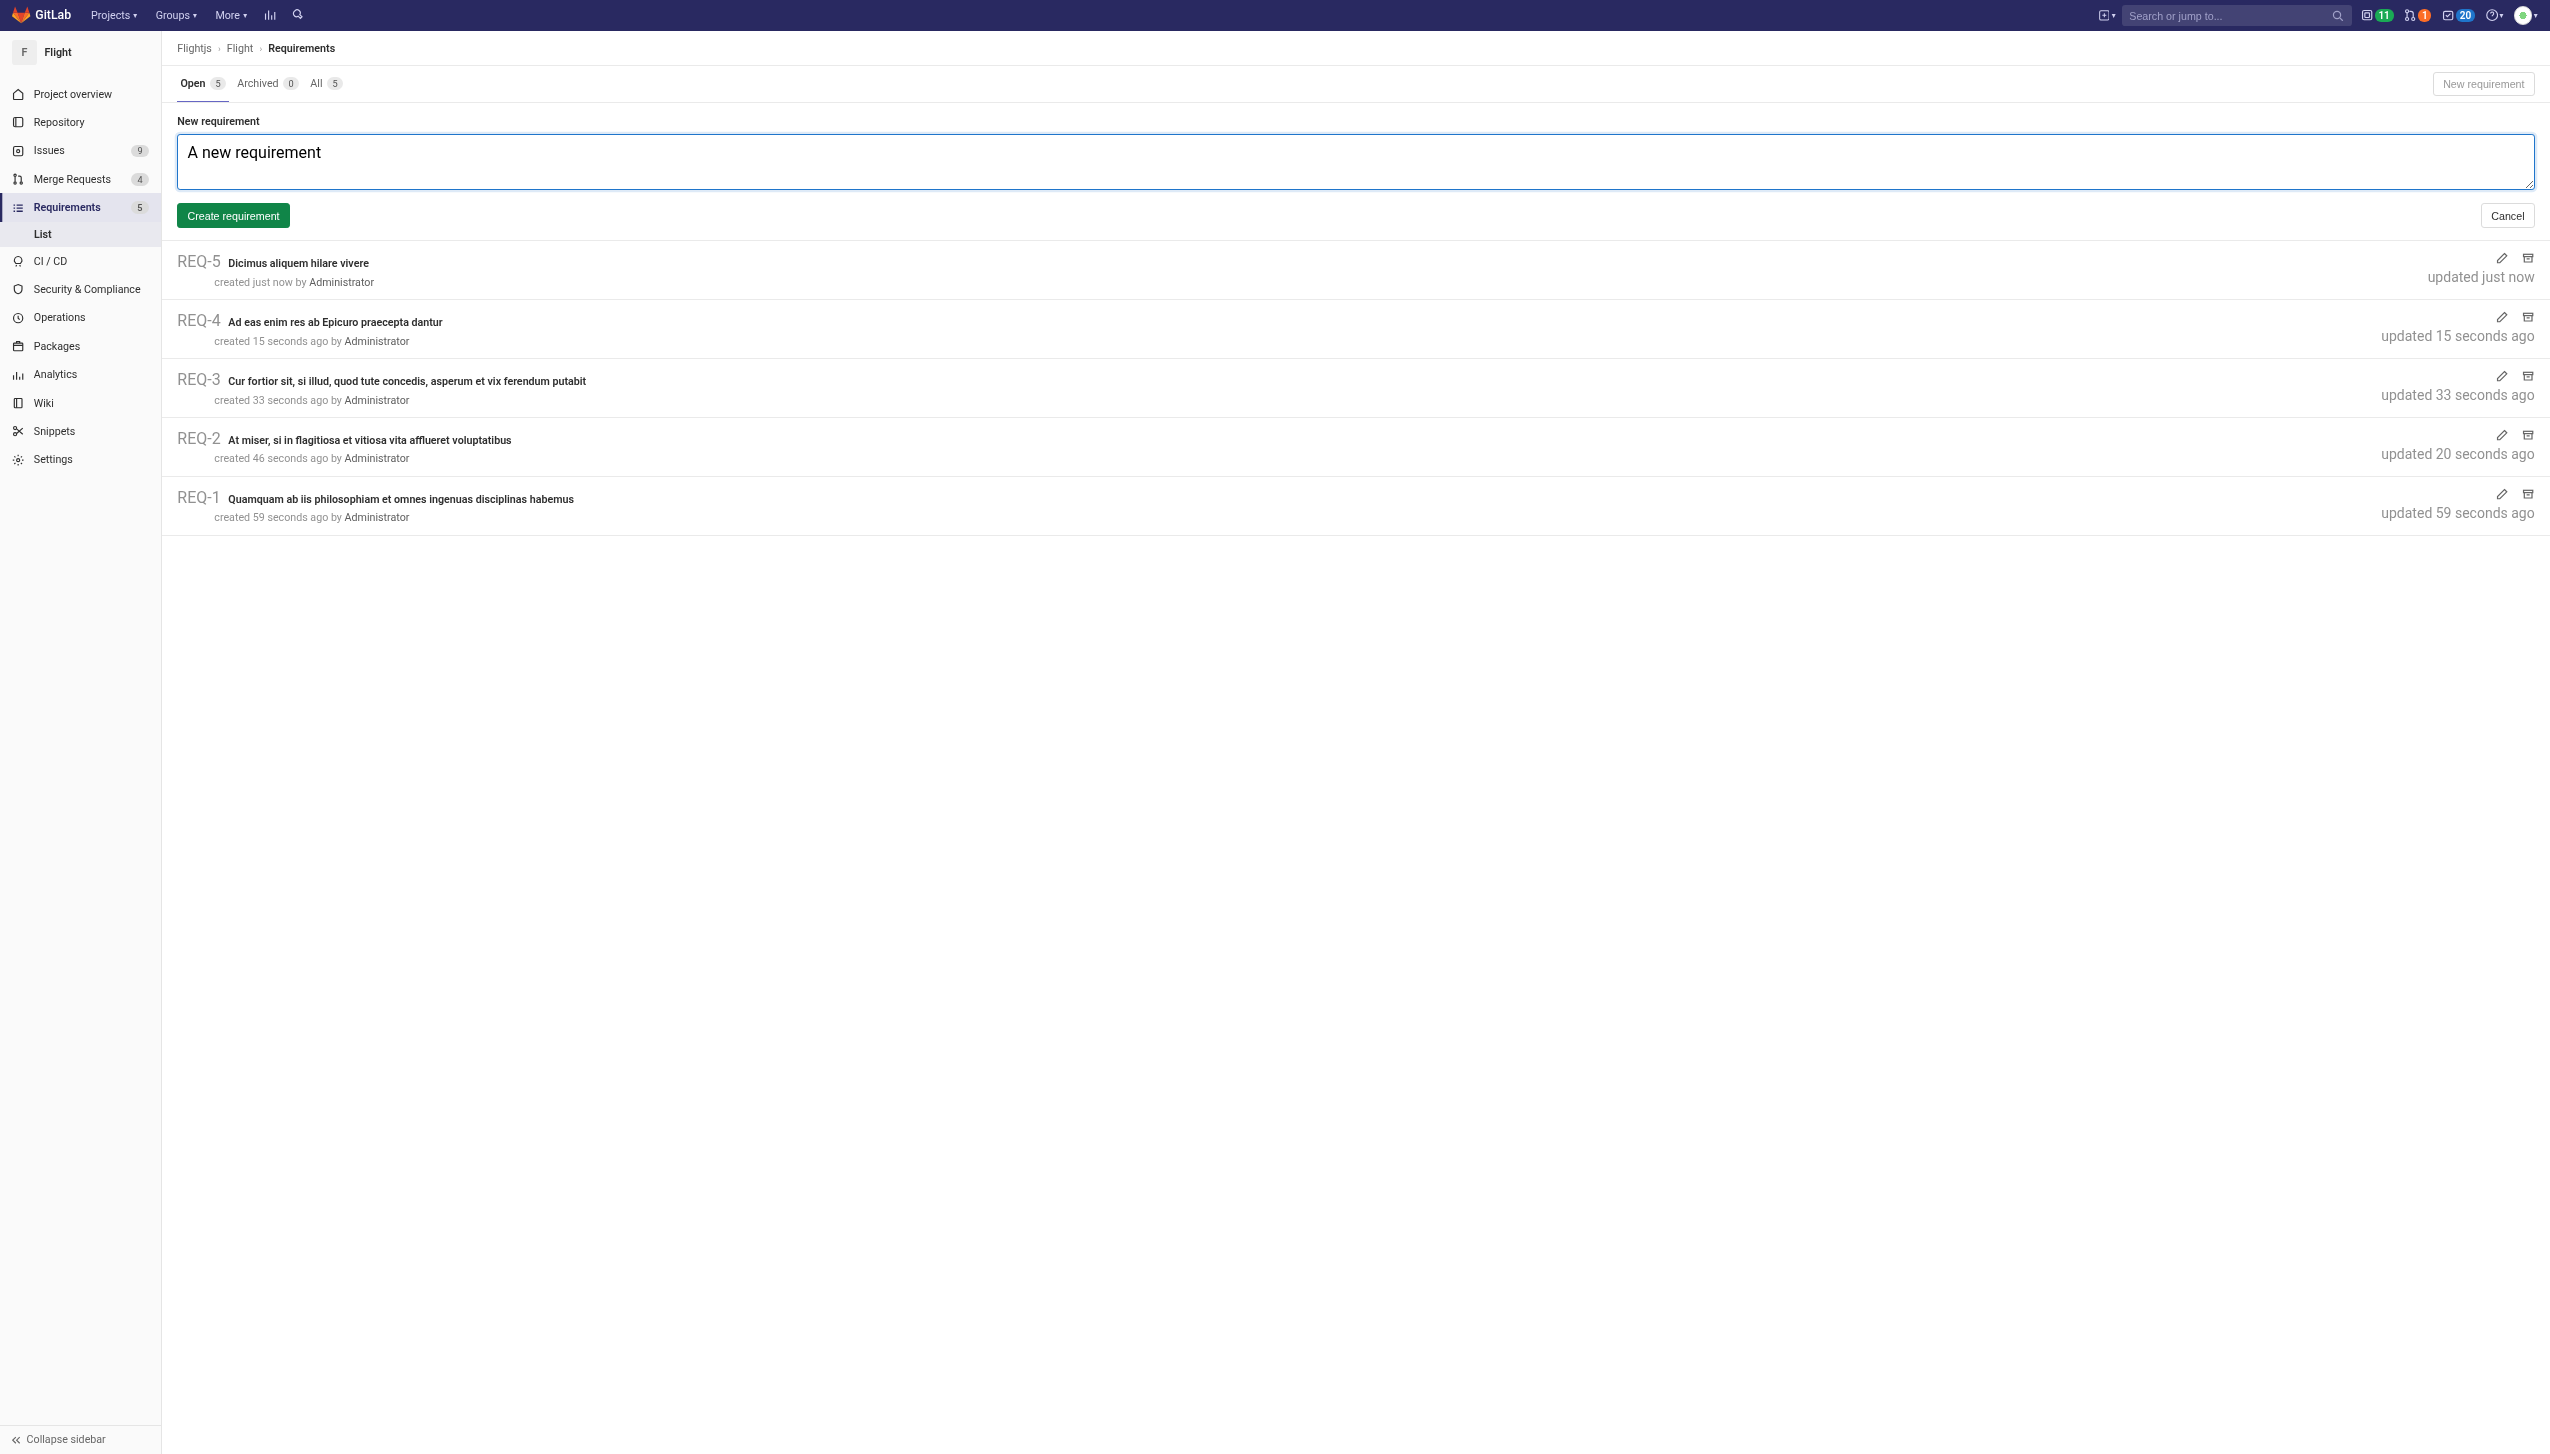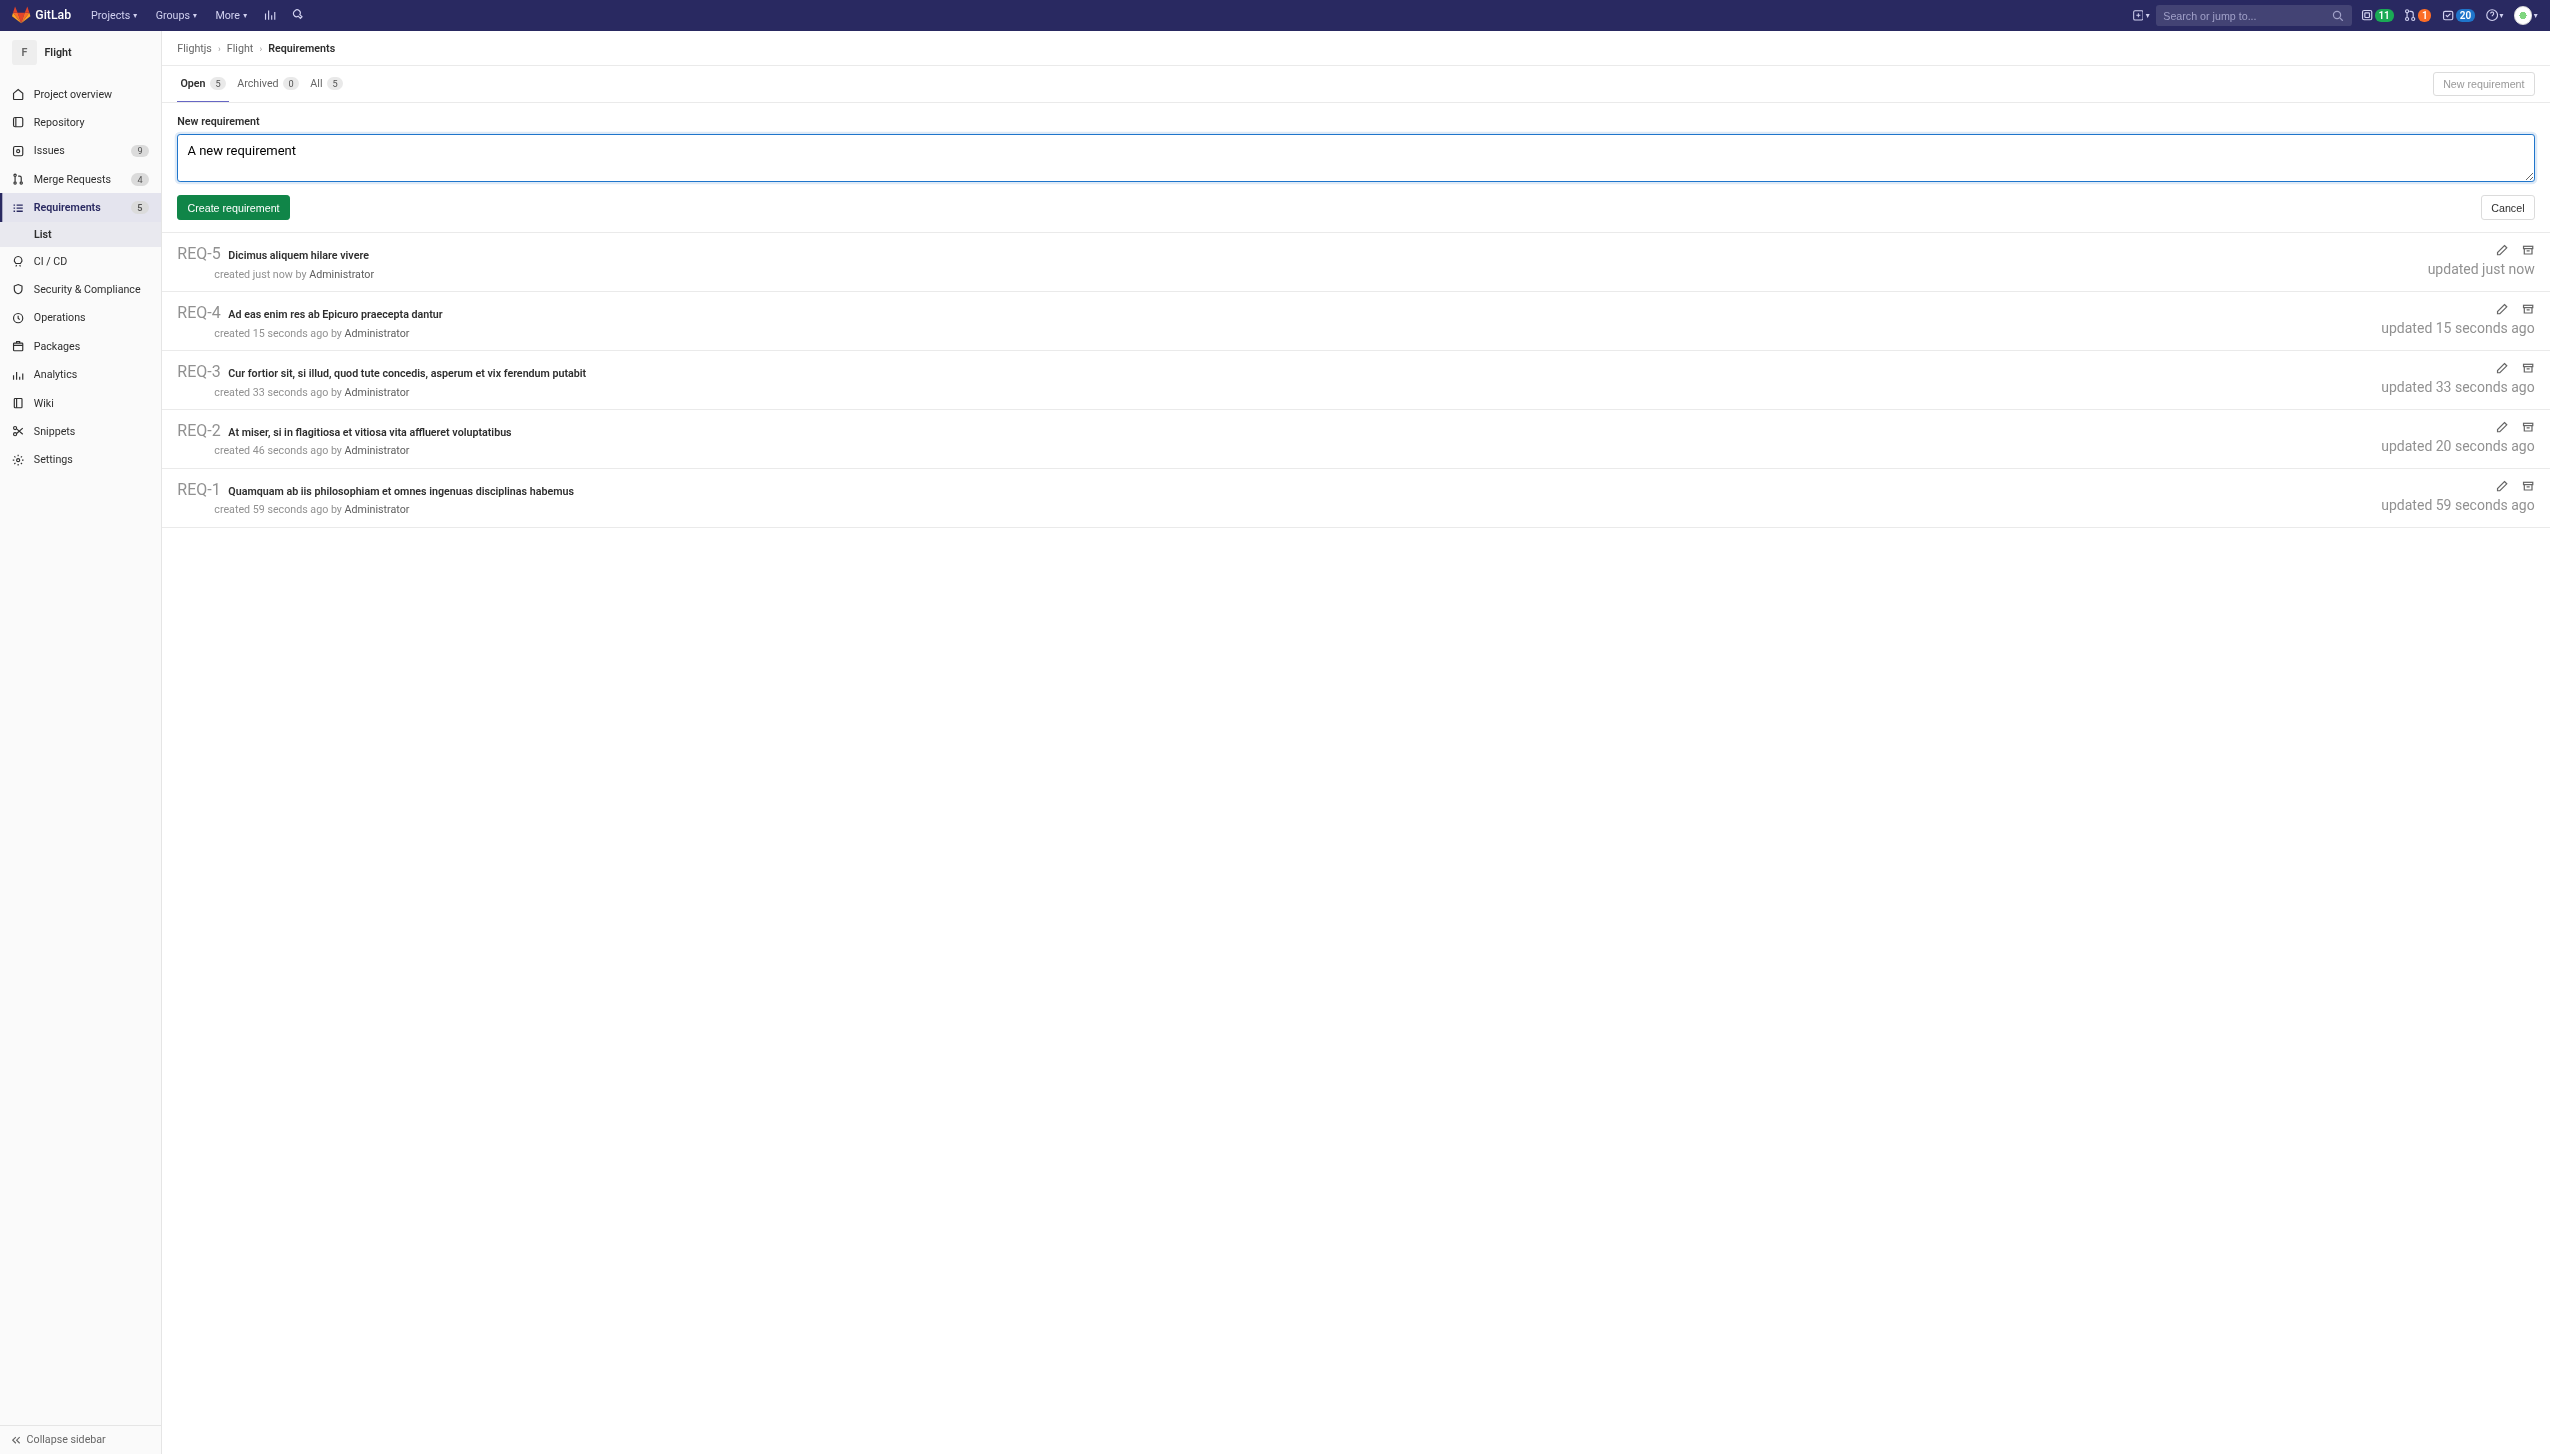--- a/index.html
+++ b/index.html
@@ -8,21 +8,21 @@
     
     .top-nav { background: #292961; height: 31px; display: flex; align-items: center; padding: 0 12.3px; color: #fff; }
     .logo-area { display: flex; align-items: center; gap: 4.6px; margin-right: 12.3px; }
     .logo-icon { width: 18.4px; height: 18.4px; }
     .brand { font-size: 12.3px; font-weight: 500; color: #fff; }
     .nav-links { display: flex; align-items: center; gap: 3.1px; }
     .nav-item { color: #d1d1f0; padding: 4.6px 7.7px; font-size: 10.7px; cursor: pointer; display: flex; align-items: center; gap: 3.1px; }
     .chevron { font-size: 7.7px; }
     .nav-icon-btn { padding: 4.6px 6.1px; cursor: pointer; color: #d1d1f0; display: flex; align-items: center; }
     .nav-spacer { flex: 1; }
-    .search-box { background: rgba(255,255,255,0.12); border-radius: 3.1px; padding: 4.6px 7.7px; width: 196px; display: flex; align-items: center; color: #a0a0c8; margin-right: 9.2px; }
+    .search-box { background: rgba(255,255,255,0.12); border-radius: 3.1px; padding: 4.6px 7.7px; width: 230px; display: flex; align-items: center; color: #a0a0c8; margin-right: 9.2px; }
     .search-box input { background: transparent; border: none; color: #fff; outline: none; flex: 1; font-size: 10.7px; }
     .search-box input::placeholder { color: #a0a0c8; }
     .nav-right { display: flex; align-items: center; gap: 10.7px; }
     .badge-wrap { display: flex; align-items: center; gap: 1.5px; color: #d1d1f0; cursor: pointer; }
     .badge { font-size: 10px; padding: 0.8px 3.8px; border-radius: 6.1px; font-weight: 600; }
     .badge-green { background: #1aaa55; color: #fff; }
     .badge-orange { background: #fc6d26; color: #fff; }
     .badge-blue { background: #1f75cb; color: #fff; }
     .avatar { width: 18.4px; height: 18.4px; border-radius: 50%; background: radial-gradient(circle, #7fd67f 30%, #fff 30%); border: 0.8px solid #ddd; }
     
@@ -55,21 +55,21 @@
     .tab { padding: 10.7px 3.1px; cursor: pointer; display: flex; align-items: center; gap: 4.6px; color: #666; border-bottom: 1.5px solid transparent; }
     .tab.active { color: #2e2e2e; font-weight: 600; border-bottom-color: #6666c4; }
     .tab-count { background: #e9e9e9; color: #525252; border-radius: 7.7px; padding: 0.8px 5.4px; font-size: 9.2px; font-weight: 400; }
     .tabs-spacer { flex: 1; }
     .btn { padding: 5.4px 9.2px; border: 0.8px solid #dbdbdb; background: #fff; border-radius: 3.1px; cursor: pointer; font-size: 10.7px; color: #2e2e2e; }
     .btn:disabled { color: #999; cursor: not-allowed; }
     .btn-success { background: #108548; color: #fff; border-color: #108548; }
     
     .form-section { padding: 12.3px 15.3px; border-bottom: 0.8px solid #eaeaea; }
     .form-label { font-weight: 600; margin-bottom: 6.1px; display: block; }
-    .form-textarea { width: 100%; border: 0.8px solid #bfbfbf; border-radius: 3.1px; padding: 7.7px 9.2px; font-size: 13px; font-family: inherit; resize: vertical; min-height: 46px; outline: none; box-shadow: 0 0 0 2.3px rgba(31,117,203,0.15); border-color: #1f75cb; }
+    .form-textarea { width: 100%; border: 0.8px solid #bfbfbf; border-radius: 3.1px; padding: 7.7px 9.2px; font-size: 16px; font-family: inherit; resize: vertical; min-height: 46px; outline: none; box-shadow: 0 0 0 2.3px rgba(31,117,203,0.15); border-color: #1f75cb; }
     .form-actions { display: flex; justify-content: space-between; margin-top: 10.7px; }
     
     .req-list { }
     .req-item { padding: 10.7px 15.3px; border-bottom: 0.8px solid #eaeaea; display: flex; }
     .req-left { flex: 1; }
     .req-header-line { display: flex; align-items: baseline; gap: 7.7px; }
     .req-id { color: #919191; font-size: 16px; }
     .req-title { font-weight: 600; color: #2e2e2e; }
     .req-meta { color: #919191; margin-top: 4.6px; padding-left: 37px; }
     .req-meta .author { color: #5e5e5e; }

